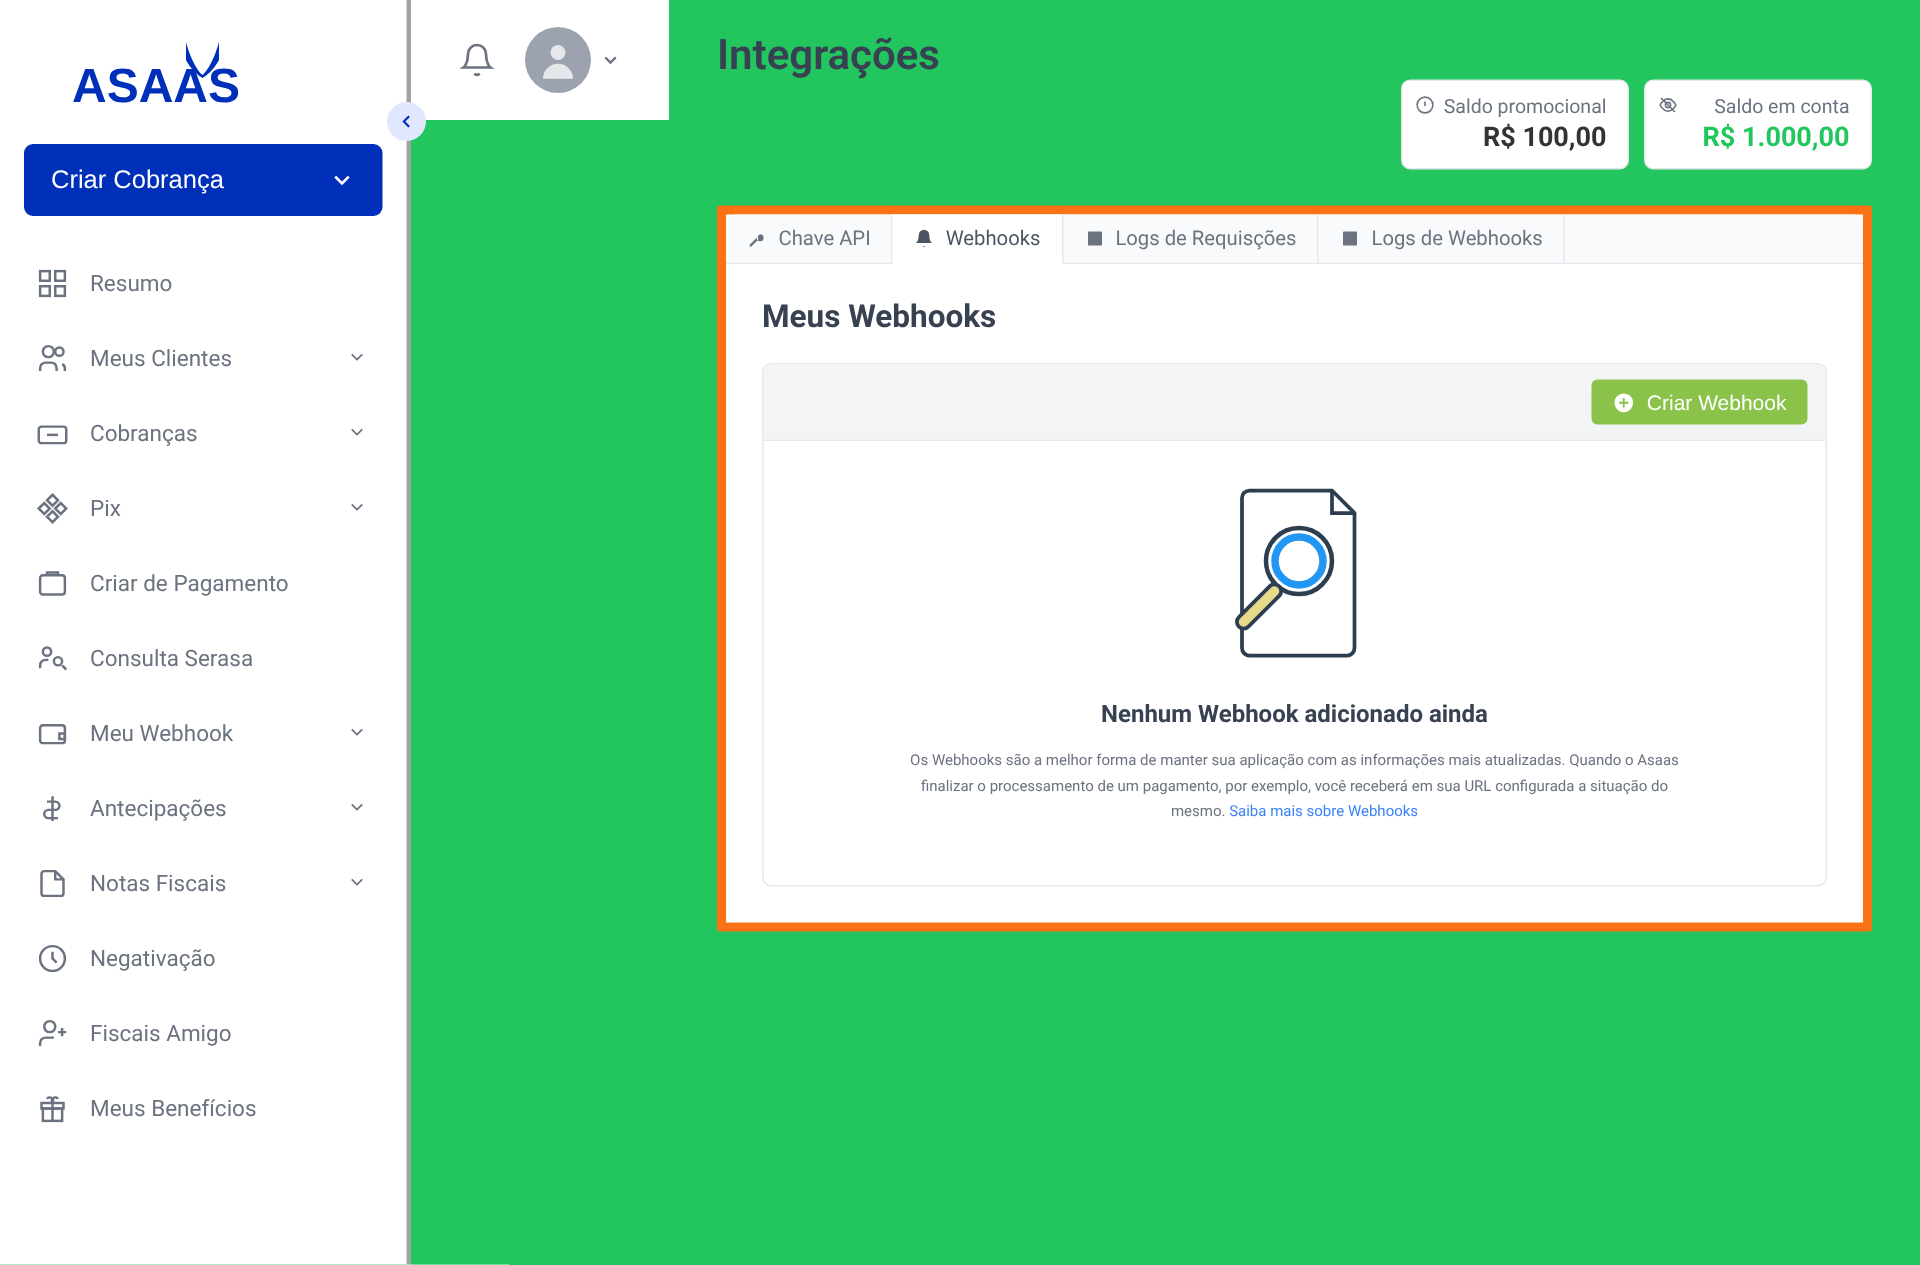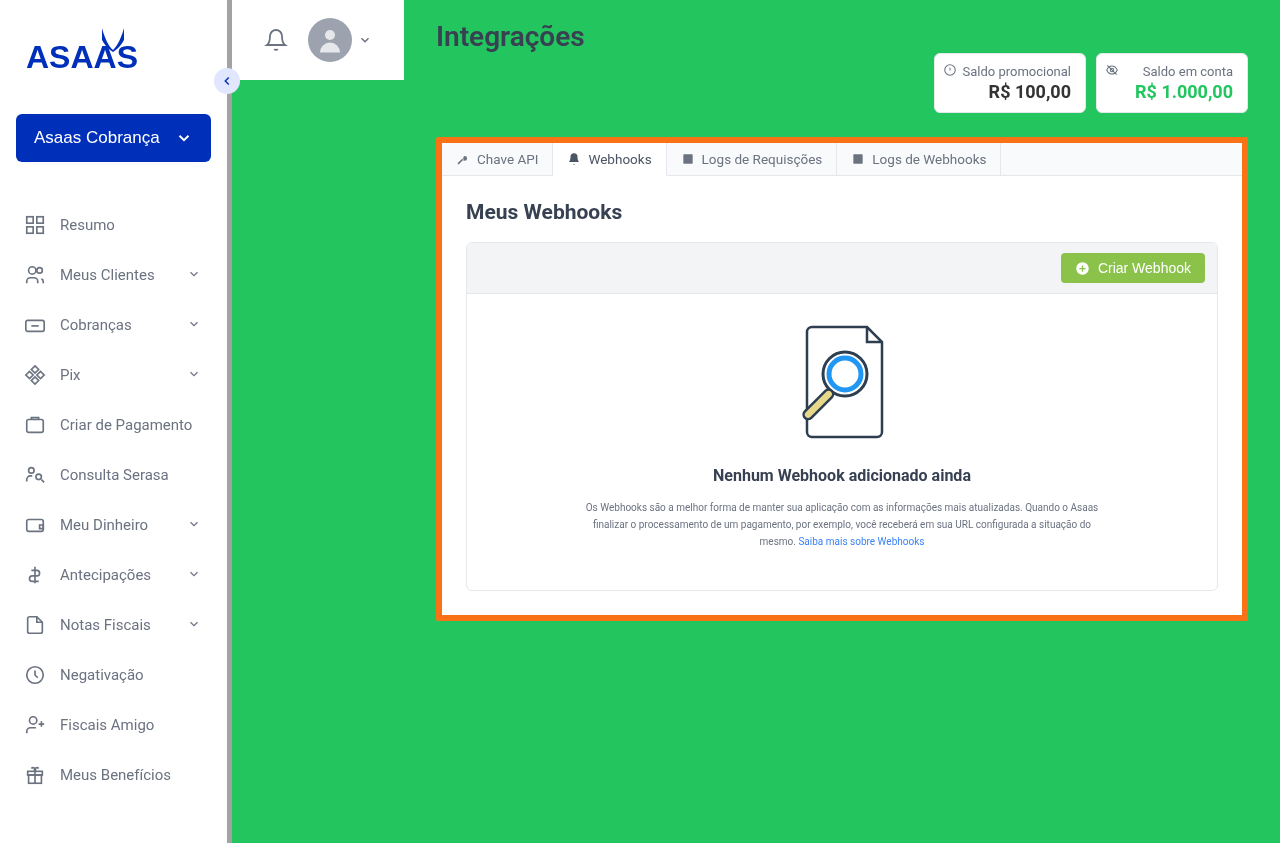--- a/index.html
+++ b/index.html
@@ -1,21 +1,21 @@
 <!DOCTYPE html>
 <html><head>
   <meta charset="utf-8">
   <style>
     * { box-sizing: border-box; margin: 0; padding: 0; }
     body { font-family: -apple-system, BlinkMacSystemFont, "Segoe UI", Roboto, sans-serif; background: #fff; color: #333; width: 1280px; height: 843px; overflow: hidden; }
     
     .app { display: flex; height: 100%; }
     
     
-    .sidebar { width: 232px; background: #fff; border-right: 5px solid #a3a3a3; display: flex; flex-direction: column; position: relative; gap: 18px; }
+    .sidebar { width: 274px; background: #fff; border-right: 3px solid #a3a3a3; display: flex; flex-direction: column; position: relative; }
     .logo-area { padding: 24px 16px 16px; text-align: center; }
     .logo-svg { width: 175px; height: 52px; }
     
     .primary-btn { margin: 0 16px 20px; background: #0030b9; color: #fff; border: none; border-radius: 6px; padding: 14px 18px; font-size: 17px; font-weight: 500; cursor: pointer; display: flex; align-items: center; justify-content: space-between; }
     .primary-btn svg { width: 18px; height: 18px; fill: #fff; }
     
     .nav { padding: 0 8px; overflow-y: auto; }
     .nav-item { display: flex; align-items: center; gap: 14px; padding: 14px 16px; color: #6b7280; font-size: 15px; cursor: pointer; border-radius: 6px; }
     .nav-icon { width: 22px; height: 22px; flex-shrink: 0; display: flex; align-items: center; justify-content: center; }
     .nav-icon svg { width: 22px; height: 22px; stroke: #6b7280; fill: none; stroke-width: 1.8; }
@@ -76,21 +76,21 @@
     <div class="logo-area">
       <svg class="logo-svg" viewBox="0 0 175 52">
         <g fill="#0030b9">
           <path d="M76 4 C76 4 80 20 87 26 C94 20 98 4 98 4 L98 16 C98 16 94 24 87 28 C80 24 76 16 76 16 Z"></path>
           <text x="0" y="44" font-size="32" font-weight="800" font-family="Arial" fill="#0030b9">ASAAS</text>
         </g>
       </svg>
     </div>
 
     <button class="primary-btn">
-      <span>Asaas Cobrança</span>
+      <span>Criar Cobrança</span>
       <svg viewBox="0 0 24 24">
           <path d="M6 9l6 6 6-6" stroke="#fff" stroke-width="2.5" fill="none"></path>
         </svg>
     </button>
 
     <div class="collapse-toggle">
       <svg viewBox="0 0 24 24">
           <path d="M15 18l-6-6 6-6"></path>
         </svg>
     </div>
@@ -167,21 +167,21 @@
           </span>
         <span class="nav-label">Consulta Serasa</span>
       </div>
       <div class="nav-item">
         <span class="nav-icon">
             <svg viewBox="0 0 24 24">
               <rect x="3" y="6" width="18" height="13" rx="2"></rect>
               <path d="M17 12h4v4h-4z"></path>
             </svg>
           </span>
-        <span class="nav-label">Meu Dinheiro</span>
+        <span class="nav-label">Meu Webhook</span>
         <span class="nav-chevron"><svg viewBox="0 0 24 24">
               <path d="M6 9l6 6 6-6"></path>
             </svg></span>
       </div>
       <div class="nav-item">
         <span class="nav-icon">
             <svg viewBox="0 0 24 24">
               <path d="M12 3v18M8 7h6a3 3 0 010 6H9a3 3 0 000 6h7"></path>
             </svg>
           </span>

